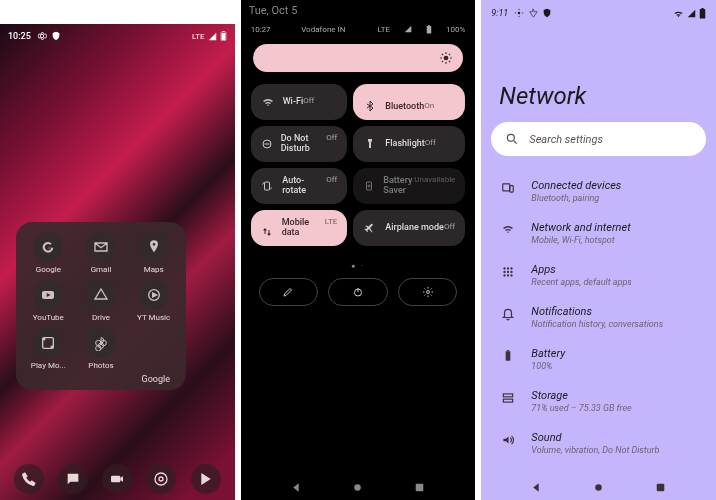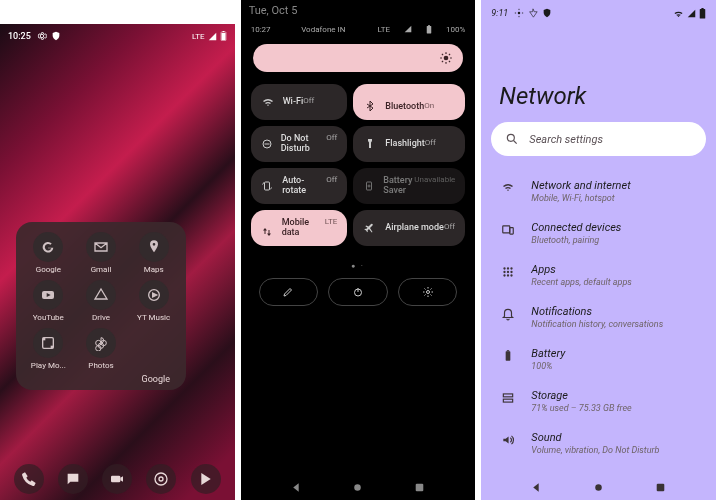--- a/index.html
+++ b/index.html
@@ -430,39 +430,39 @@
         <svg width="14" height="14" viewBox="0 0 24 24" fill="none" stroke="#5a5055" stroke-width="2">
           <circle cx="10" cy="10" r="6"></circle>
           <line x1="20" y1="20" x2="15" y2="15"></line>
         </svg>
       </span>
     <span>Search settings</span>
   </div>
   <div class="settings-list" id="settings-list">
       <div class="setting">
         <div class="s-ic">
-          <svg width="12" height="12" viewBox="0 0 24 24" fill="#3c3438">
-            <path d="M12 20l-2-2a3 3 0 014 0zm-6-6a10 10 0 0112 0l-2 2a7 7 0 00-8 0zm-4-4a16 16 0 0120 0l-2 2a13 13 0 00-16 0z"></path>
-          </svg>
-        </div>
-        <div class="s-txt">
-          <span class="s-title">Network and internet</span>
-          <span class="s-sub">Mobile, Wi-Fi, hotspot</span>
-        </div>
-      </div>
-      <div class="setting">
-        <div class="s-ic">
           <svg width="14" height="14" viewBox="0 0 24 24" fill="none" stroke="#3c3438" stroke-width="2">
             <rect x="3" y="5" width="12" height="12" rx="1"></rect>
             <rect x="15" y="8" width="6" height="11" rx="1"></rect>
           </svg>
         </div>
         <div class="s-txt">
           <span class="s-title">Connected devices</span>
           <span class="s-sub">Bluetooth, pairing</span>
+        </div>
+      </div>
+      <div class="setting">
+        <div class="s-ic">
+          <svg width="12" height="12" viewBox="0 0 24 24" fill="#3c3438">
+            <path d="M12 20l-2-2a3 3 0 014 0zm-6-6a10 10 0 0112 0l-2 2a7 7 0 00-8 0zm-4-4a16 16 0 0120 0l-2 2a13 13 0 00-16 0z"></path>
+          </svg>
+        </div>
+        <div class="s-txt">
+          <span class="s-title">Network and internet</span>
+          <span class="s-sub">Mobile, Wi-Fi, hotspot</span>
         </div>
       </div>
       <div class="setting">
         <div class="s-ic">
           <svg width="14" height="14" viewBox="0 0 24 24" fill="#3c3438">
             <circle cx="6" cy="6" r="2"></circle>
             <circle cx="12" cy="6" r="2"></circle>
             <circle cx="18" cy="6" r="2"></circle>
             <circle cx="6" cy="12" r="2"></circle>
             <circle cx="12" cy="12" r="2"></circle>

